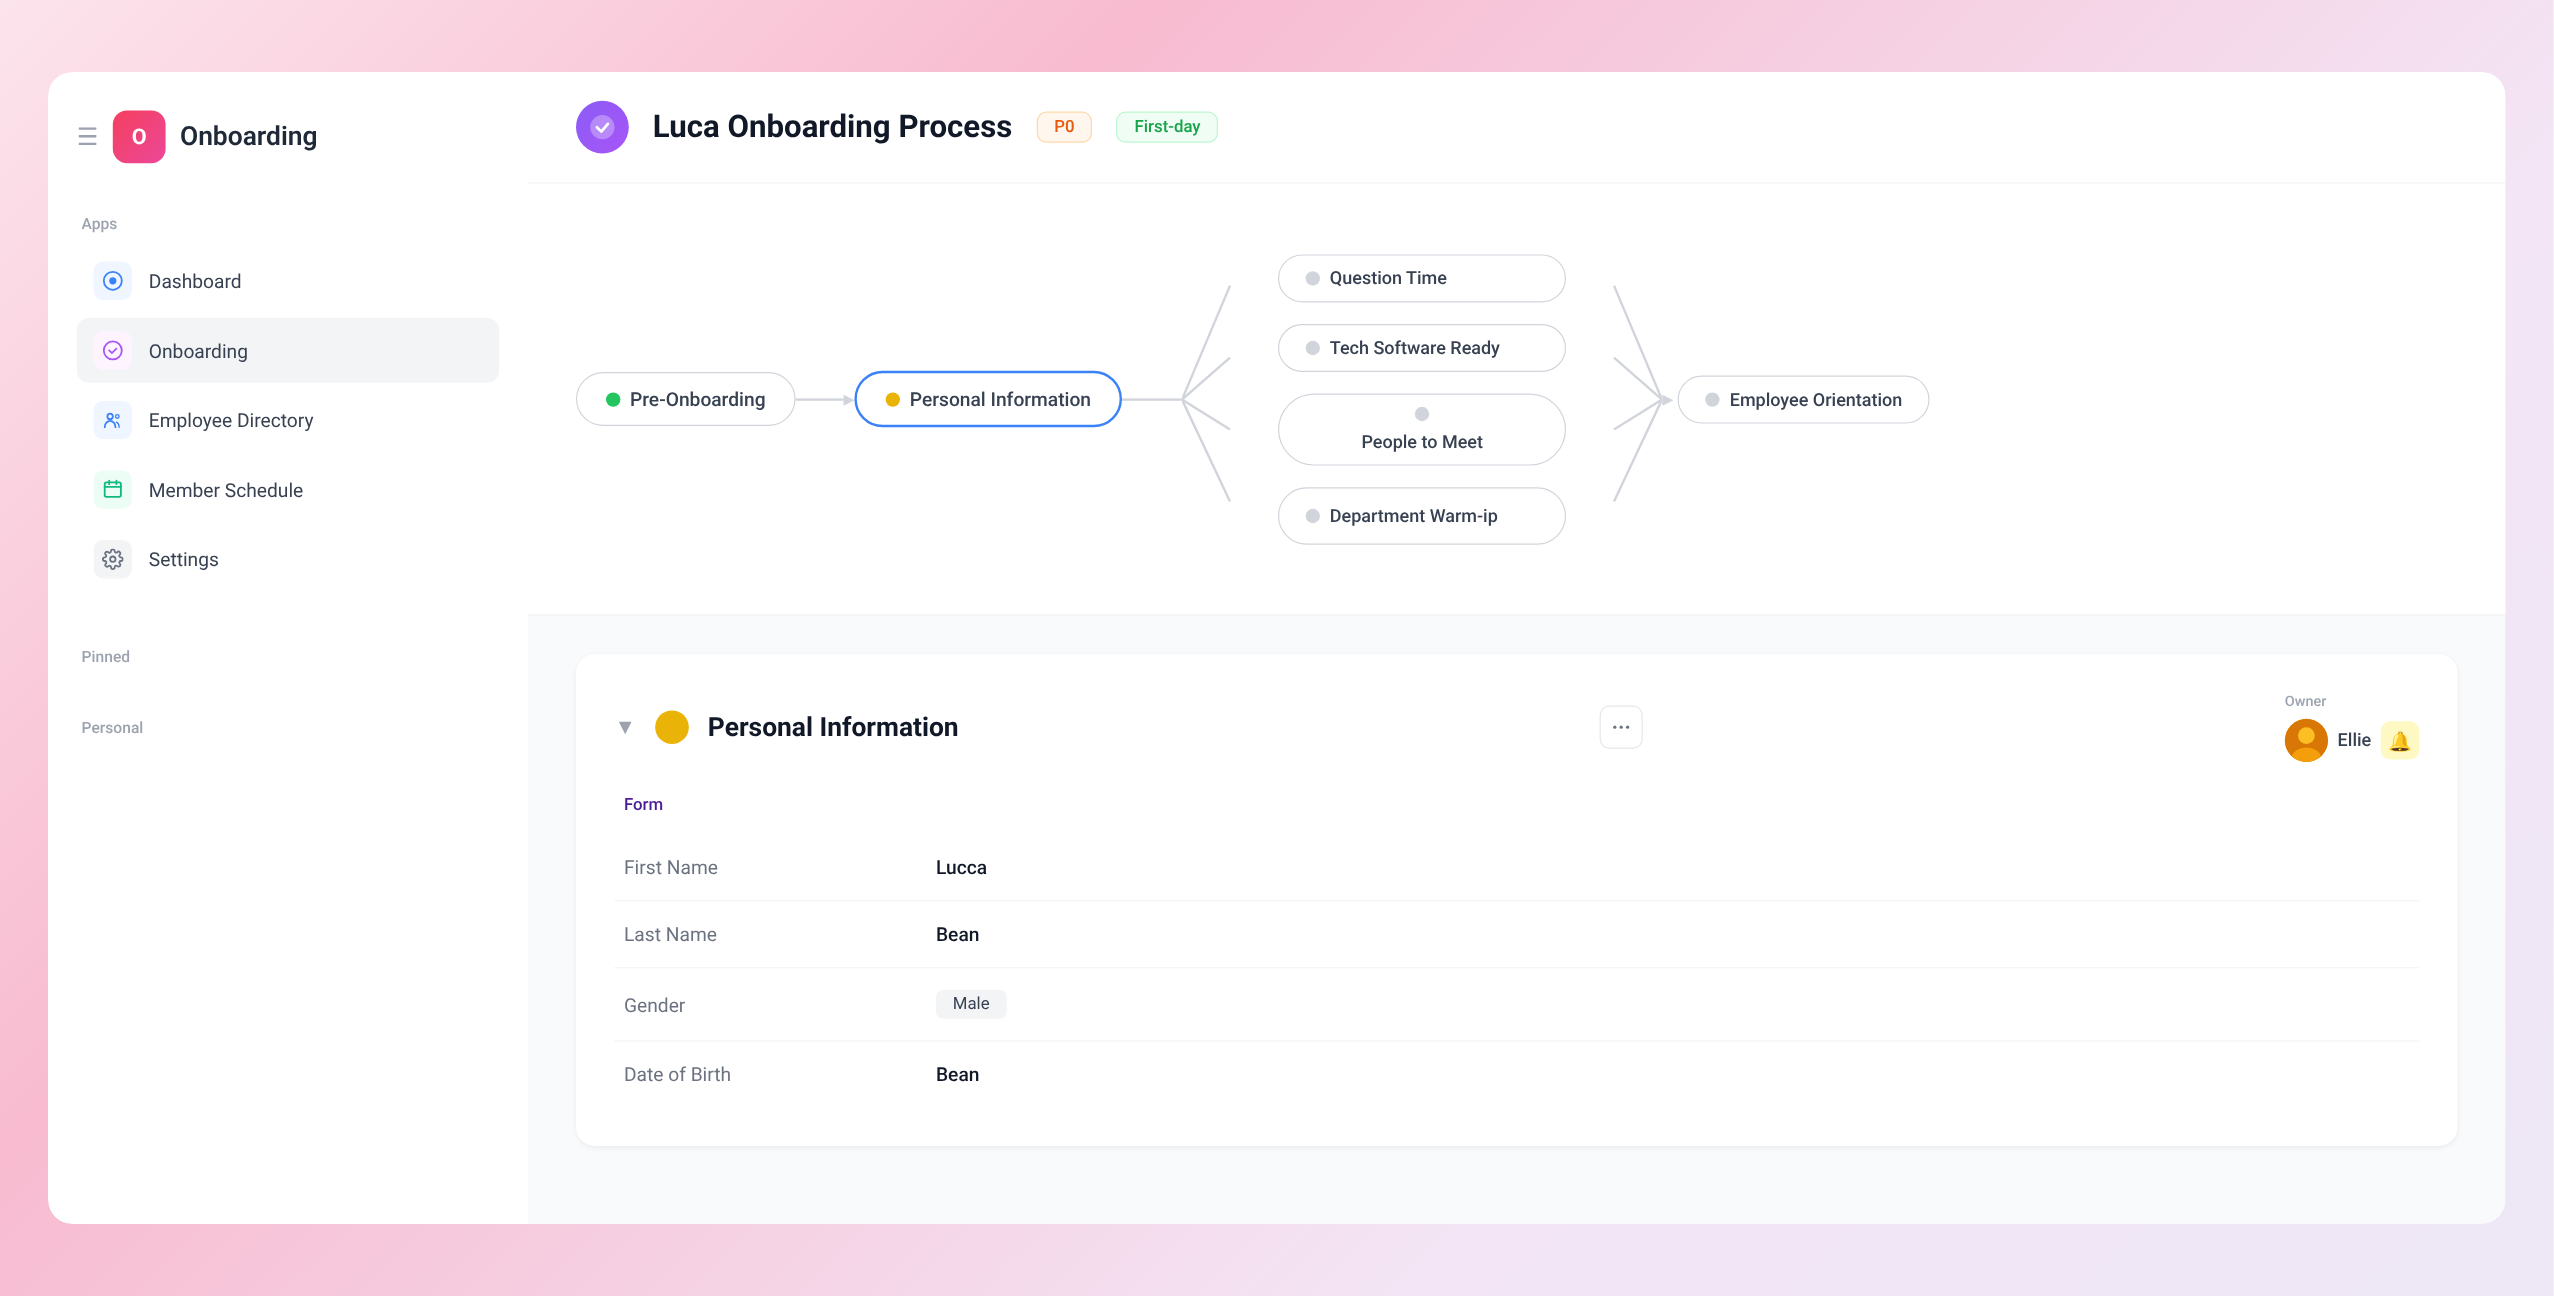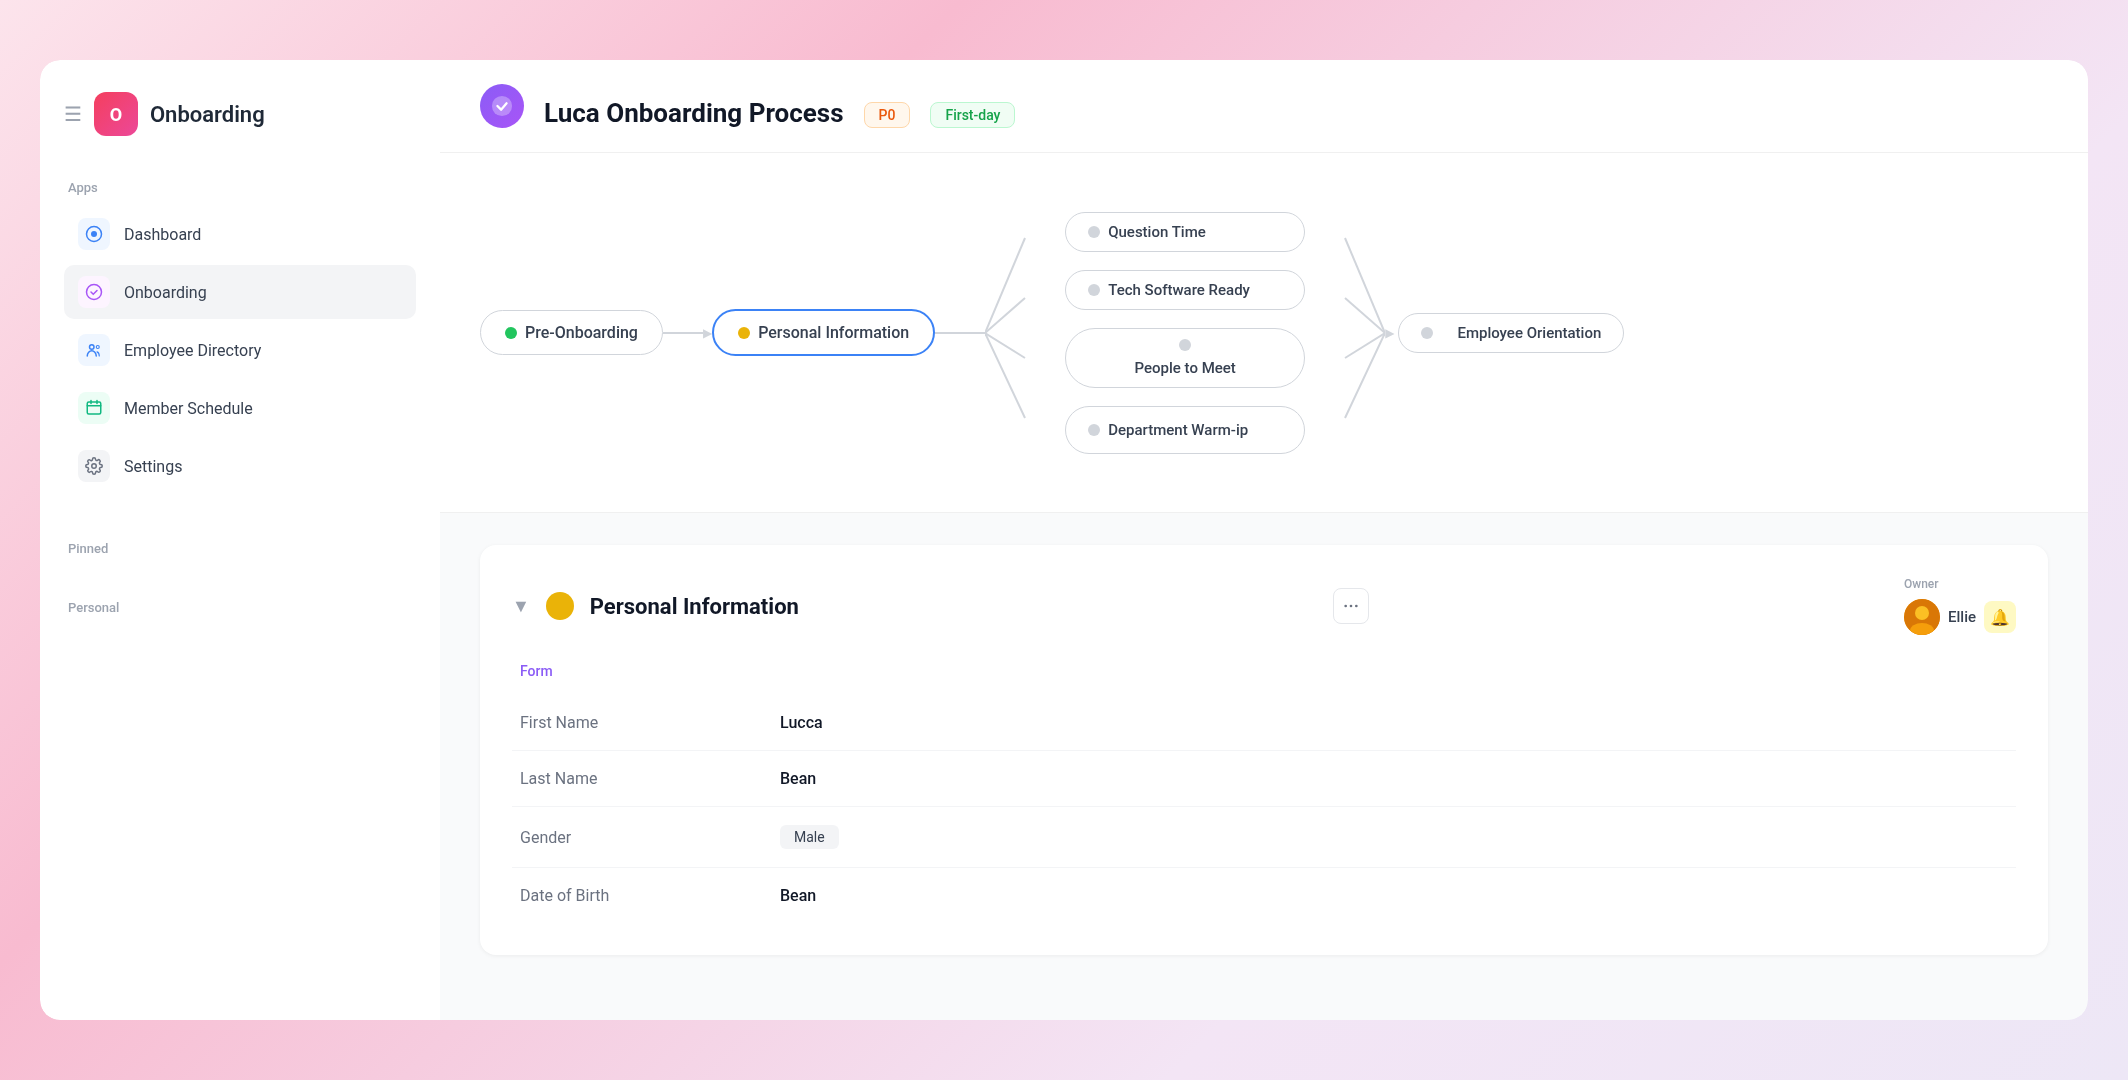--- a/index.html
+++ b/index.html
@@ -121,21 +121,21 @@
       display: flex;
       flex-direction: column;
       border-radius: 0 20px 20px 0;
       overflow: hidden;
     }
     
     .main-header {
       background: #ffffff;
       padding: 24px 40px;
       display: flex;
-      align-items: flex-end;
+      align-items: center;
       gap: 20px;
       border-bottom: 1px solid #f0f0f0;
       flex-shrink: 0;
     }
     .header-check-icon {
       width: 44px;
       height: 44px;
       background: linear-gradient(135deg, #8b5cf6, #a855f7);
       border-radius: 50%;
       display: flex;
@@ -291,21 +291,21 @@
       border-radius: 8px;
       display: flex;
       align-items: center;
       justify-content: center;
       font-size: 16px;
       cursor: pointer;
     }
     
     .form-section-label {
       font-size: 14px;
-      color: #8b5cf6;
+      color: #4c1d95;
       font-weight: 500;
       margin-bottom: 16px;
       padding-left: 8px;
     }
     .form-table {
       width: 100%;
     }
     .form-row {
       display: flex;
       align-items: center;
@@ -492,21 +492,21 @@
 
         <svg width="80" height="280" viewBox="0 0 80 280" style="flex-shrink:0;">
           <line x1="40" y1="45" x2="80" y2="140" stroke="#d1d5db" stroke-width="2"></line>
           <line x1="40" y1="105" x2="80" y2="140" stroke="#d1d5db" stroke-width="2"></line>
           <line x1="40" y1="165" x2="80" y2="140" stroke="#d1d5db" stroke-width="2"></line>
           <line x1="40" y1="225" x2="80" y2="140" stroke="#d1d5db" stroke-width="2"></line>
         </svg>
 
         <div style="display:flex;align-items:center;flex-shrink:0;">
           <div style="color:#d1d5db;font-size:12px;margin-right:4px;">▶</div>
-          <div style="border:1.5px solid #d1d5db;border-radius:50px;padding:10px 22px;display:flex;align-items:center;gap:24px;background:#fff;font-size:15px;color:#374151;font-weight:500;white-space:nowrap;">
+          <div style="border:1.5px solid #d1d5db;border-radius:50px;padding:10px 22px;display:flex;align-items:center;gap:8px;background:#fff;font-size:15px;color:#374151;font-weight:500;white-space:nowrap;">
             <span class="node-dot dot-gray"></span>
             <span>Employee Orientation</span>
           </div>
         </div>
       </div>
     </div>
 
     <div class="detail-panel">
       <div class="detail-card">
         <div class="detail-header">

